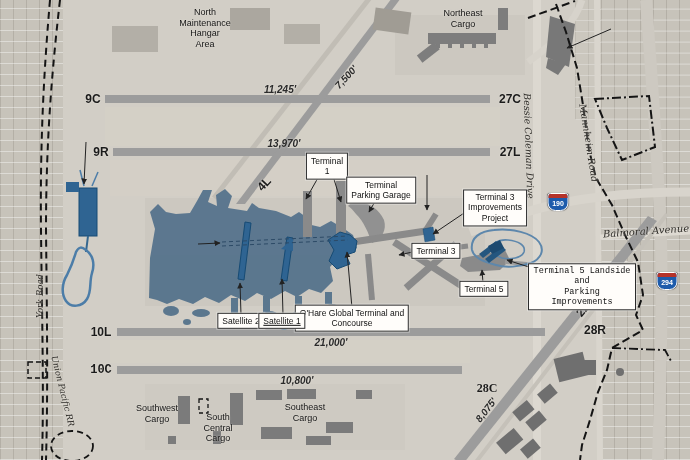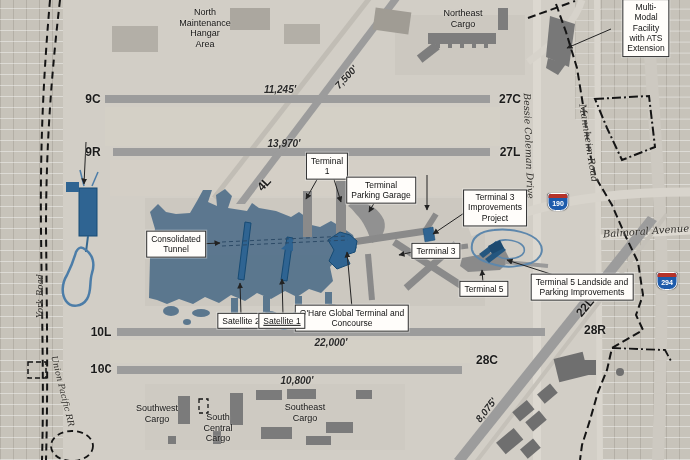--- a/index.html
+++ b/index.html
@@ -241,64 +241,60 @@
   <div class="arealabel" style="left:157px;top:414px;">Southwest
 Cargo</div>
   <div class="arealabel" style="left:218px;top:428px;">South
 Central
 Cargo</div>
   <div class="arealabel" style="left:305px;top:413px;">Southeast
 Cargo</div>
 
   <div class="rwy" style="left:93px;top:99px;">9C</div>
   <div class="rwy" style="left:510px;top:99px;">27C</div>
-  <div class="rwy" style="left:93px;top:152px;">9R</div>
+  <div class="rwy" style="left:101px;top:152px;">9R</div>
   <div class="rwy" style="left:510px;top:152px;text-align:center;">27L</div>
   <div class="rwy" style="left:101px;top:332px;">10L</div>
   <div class="rwy" style="left:595px;top:330px;">28R</div>
   <div class="rwy" style="left:101px;top:370px;font-family:Liberation Mono, monospace;">10C</div>
-  <div class="rwy" style="left:487px;top:360px;">28C</div>
+  <div class="rwy" style="left:487px;top:388px;font-family:Liberation Serif, serif;">28C</div>
   <div class="rwy" style="left:264px;top:184px;transform:translate(-50%,-50%) rotate(-47deg);">4L</div>
   <div class="rwy" style="left:585px;top:307px;transform:translate(-50%,-50%) rotate(-50deg);">22L</div>
 
   <div class="rwylen" style="left:280px;top:89px;">11,245'</div>
   <div class="rwylen" style="left:284px;top:143px;">13,970'</div>
   <div class="rwylen" style="left:346px;top:77px;transform:translate(-50%,-50%) rotate(-47deg);">7,500'</div>
-  <div class="rwylen" style="left:331px;top:342px;">22,000'</div>
+  <div class="rwylen" style="left:331px;top:342px;">21,000'</div>
   <div class="rwylen" style="left:297px;top:380px;">10,800'</div>
   <div class="rwylen" style="left:486px;top:410px;transform:translate(-50%,-50%) rotate(-52deg);">8,075'</div>
 
   <div class="road" style="left:40px;top:296px;transform:translate(-50%,-50%) rotate(-90deg);">York Road</div>
   <div class="road" style="left:63px;top:391px;transform:translate(-50%,-50%) rotate(76deg);">Union Pacific RR</div>
   <div class="road" style="left:529px;top:146px;font-size:9.5px;transform:translate(-50%,-50%) rotate(88deg);">Bessie Coleman Drive</div>
   <div class="road" style="left:589px;top:143px;font-size:9.5px;transform:translate(-50%,-50%) rotate(81deg);">Mannheim Road</div>
   <div class="road" style="left:646px;top:231px;font-size:10px;transform:translate(-50%,-50%) rotate(-4deg);">Balmoral Avenue</div>
 
   <div class="shield" style="left:558px;top:202px;">
     <div class="band"></div>
     <div class="num">190</div>
   </div>
   <div class="shield" style="left:667px;top:281px;">
     <div class="band"></div>
     <div class="num">294</div>
   </div>
 
-  <div class="boxlabel" style="left:176px;top:244px;">Consolidated
-Tunnel</div>
   <div class="boxlabel" style="left:327px;top:166px;">Terminal
 1</div>
   <div class="boxlabel" style="left:381px;top:190px;">Terminal
 Parking Garage</div>
   <div class="boxlabel" style="left:495px;top:208px;">Terminal 3
 Improvements
 Project</div>
   <div class="boxlabel" style="left:436px;top:251px;">Terminal 3</div>
   <div class="boxlabel" style="left:484px;top:289px;">Terminal 5</div>
-  <div class="boxlabel" style="left:582px;top:287px;">Terminal 5 Landside and
+  <div class="boxlabel" style="left:582px;top:287px;font-family:Liberation Mono, monospace;">Terminal 5 Landside and
 Parking Improvements</div>
   <div class="boxlabel" style="left:352px;top:318px;">O'Hare Global Terminal and
 Concourse</div>
   <div class="boxlabel" style="left:241px;top:321px;">Satellite 2</div>
   <div class="boxlabel" style="left:282px;top:321px;text-decoration:underline;">Satellite 1</div>
-  <div class="boxlabel" style="left:646px;top:28px;">Multi-Modal Facility
-with ATS Extension</div>
 
 </div>
 
 </body></html>

